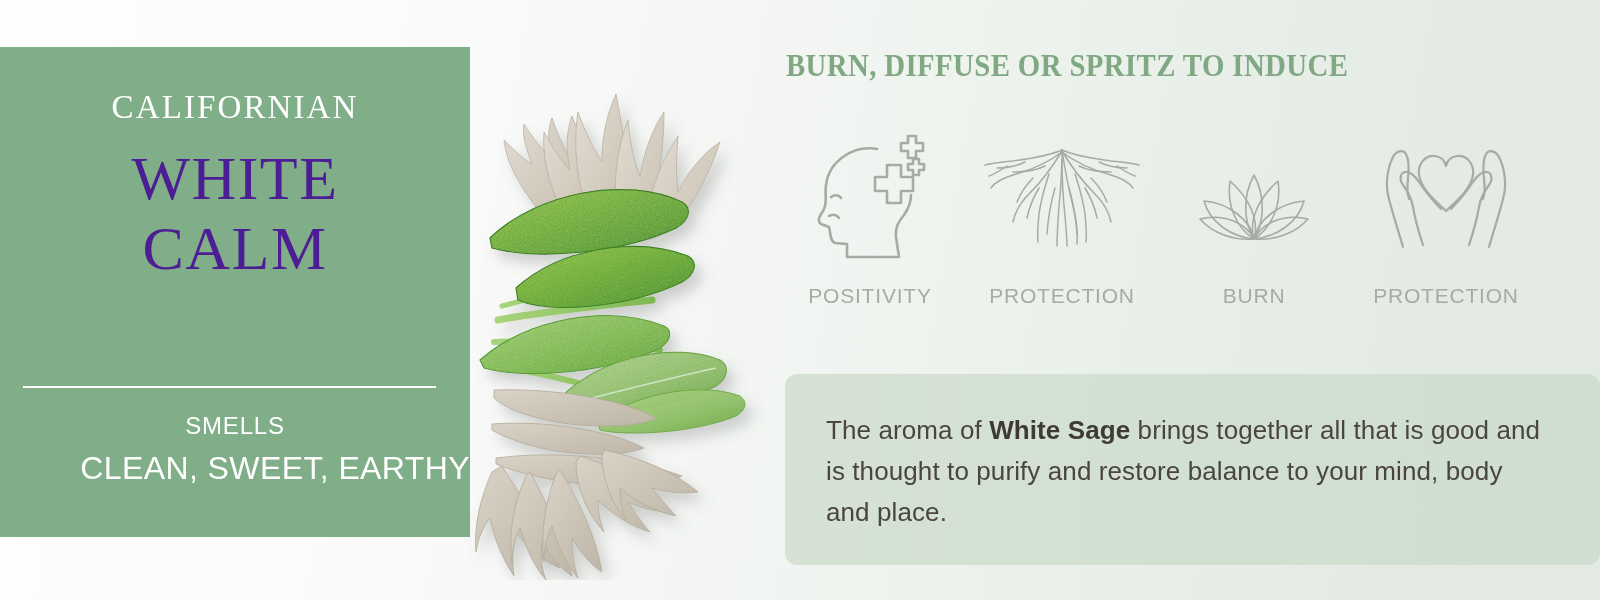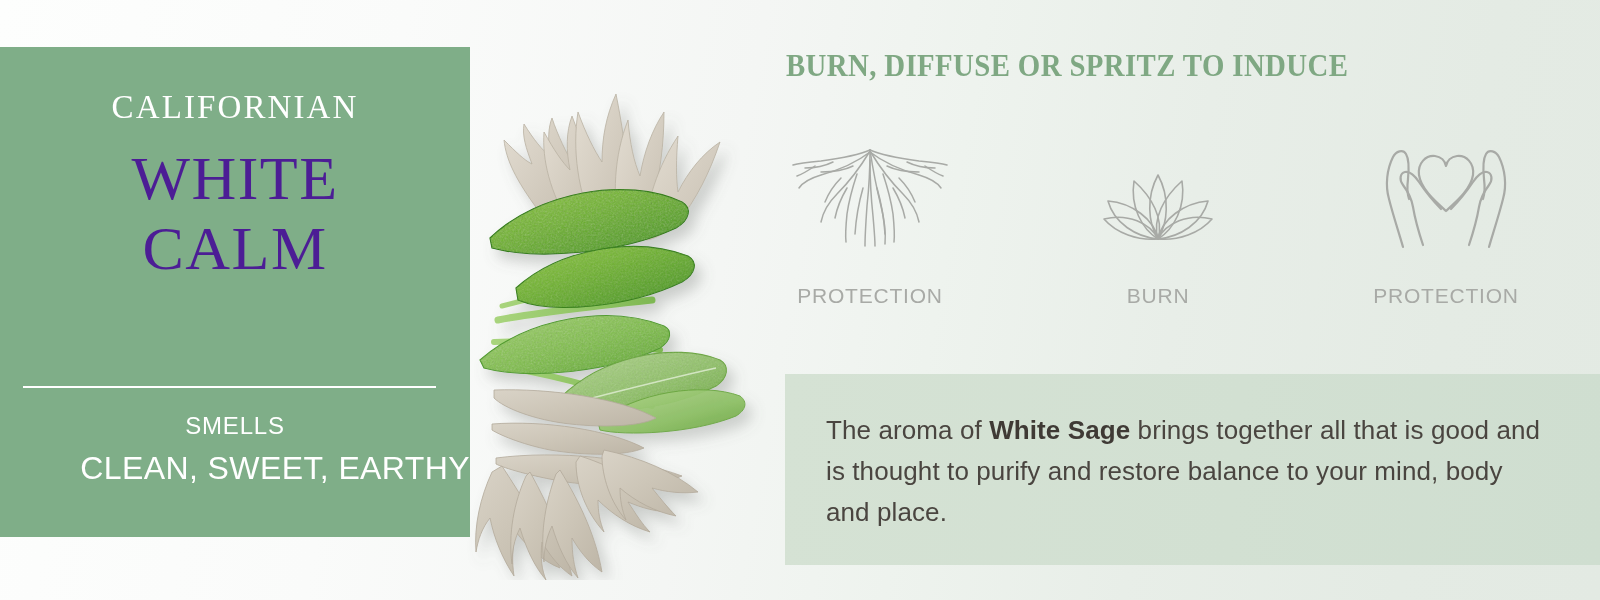--- a/index.html
+++ b/index.html
@@ -160,20 +160,21 @@
 
   
   .copy-box {
     position: absolute;
     left: 785px;
     top: 374px;
     width: 815px;
     height: 191px;
     background: linear-gradient(95deg, #d5e2d4 0%, #d2e0d2 55%, #cfded0 100%);
     z-index: 2;
+    border-radius: 12px;
   }
 
   .copy-text {
     position: absolute;
     left: 41px;
     top: 36px;
     width: 720px;
     color: #4a4540;
     font-size: 26px;
     line-height: 41px;
@@ -287,20 +288,33 @@
           <path d="M184 430 C 222 438, 254 452, 278 472 C 262 474, 246 472, 232 468 C 240 478, 248 488, 256 496 C 236 492, 216 482, 200 468 C 200 480, 202 490, 206 500 C 190 482, 182 456, 182 436 Z"></path>
         </g>
       </g>
     </svg>
   </div>
 
   <div class="heading">BURN, DIFFUSE OR SPRITZ TO INDUCE</div>
 
   <div class="benefits">
 
+    <div class="benefit">
+      <div class="benefit-icon">
+        <svg width="118" height="128" viewBox="0 0 118 128" fill="none" stroke="#a8aaa6" stroke-width="2.6" stroke-linecap="round" stroke-linejoin="round">
+          <path d="M66 16 C 42 12, 18 28, 15 52 C 13.5 64, 17 70, 12 78 C 8 84, 6 88, 10 91 L 18 94 C 20 102, 19 108, 24 110 L 36 111 L 36 124 L 88 124 L 85 104 C 84 94, 88 88, 93 82 C 98 75, 100 70, 100 62"></path>
+          <path d="M20 64 C 24 61, 28 62, 30 65"></path>
+          <path d="M18 83 C 22 81, 26 82, 28 85"></path>
+          <path d="M73 34 L 85 34 L 85 22 L 99 22 L 99 34 L 111 34 L 111 48 L 99 48 L 99 60 L 85 60 L 85 48 L 73 48 Z" transform="translate(-9,10)"></path>
+          <path d="M92 8 L 99 8 L 99 1 L 107 1 L 107 8 L 114 8 L 114 16 L 107 16 L 107 23 L 99 23 L 99 16 L 92 16 Z" transform="translate(-2,2)"></path>
+          <path d="M102 32 L 107 32 L 107 27 L 113 27 L 113 32 L 118 32 L 118 38 L 113 38 L 113 43 L 107 43 L 107 38 L 102 38 Z" transform="translate(-5,-1)"></path>
+        </svg>
+      </div>
+      <div class="benefit-label">POSITIVITY</div>
+    </div>
 
     <div class="benefit">
       <div class="benefit-icon">
         <svg width="158" height="106" viewBox="0 0 158 106" fill="none" stroke="#a8aaa6" stroke-width="1.5" stroke-linecap="round">
           <path d="M79 6 C 70 10, 52 14, 30 17 C 18 18, 8 19, 2 21"></path>
           <path d="M79 6 C 88 10, 106 14, 128 17 C 140 18, 150 19, 156 21"></path>
           <path d="M79 6 C 79 24, 78 44, 76 62 C 75 76, 74 90, 74 102"></path>
           <path d="M79 6 C 82 26, 86 46, 90 62 C 93 74, 95 88, 94 100"></path>
           <path d="M79 7 C 70 22, 58 38, 46 50 C 38 58, 32 68, 30 78"></path>
           <path d="M79 7 C 88 22, 100 38, 112 50 C 120 58, 126 68, 128 78"></path>

